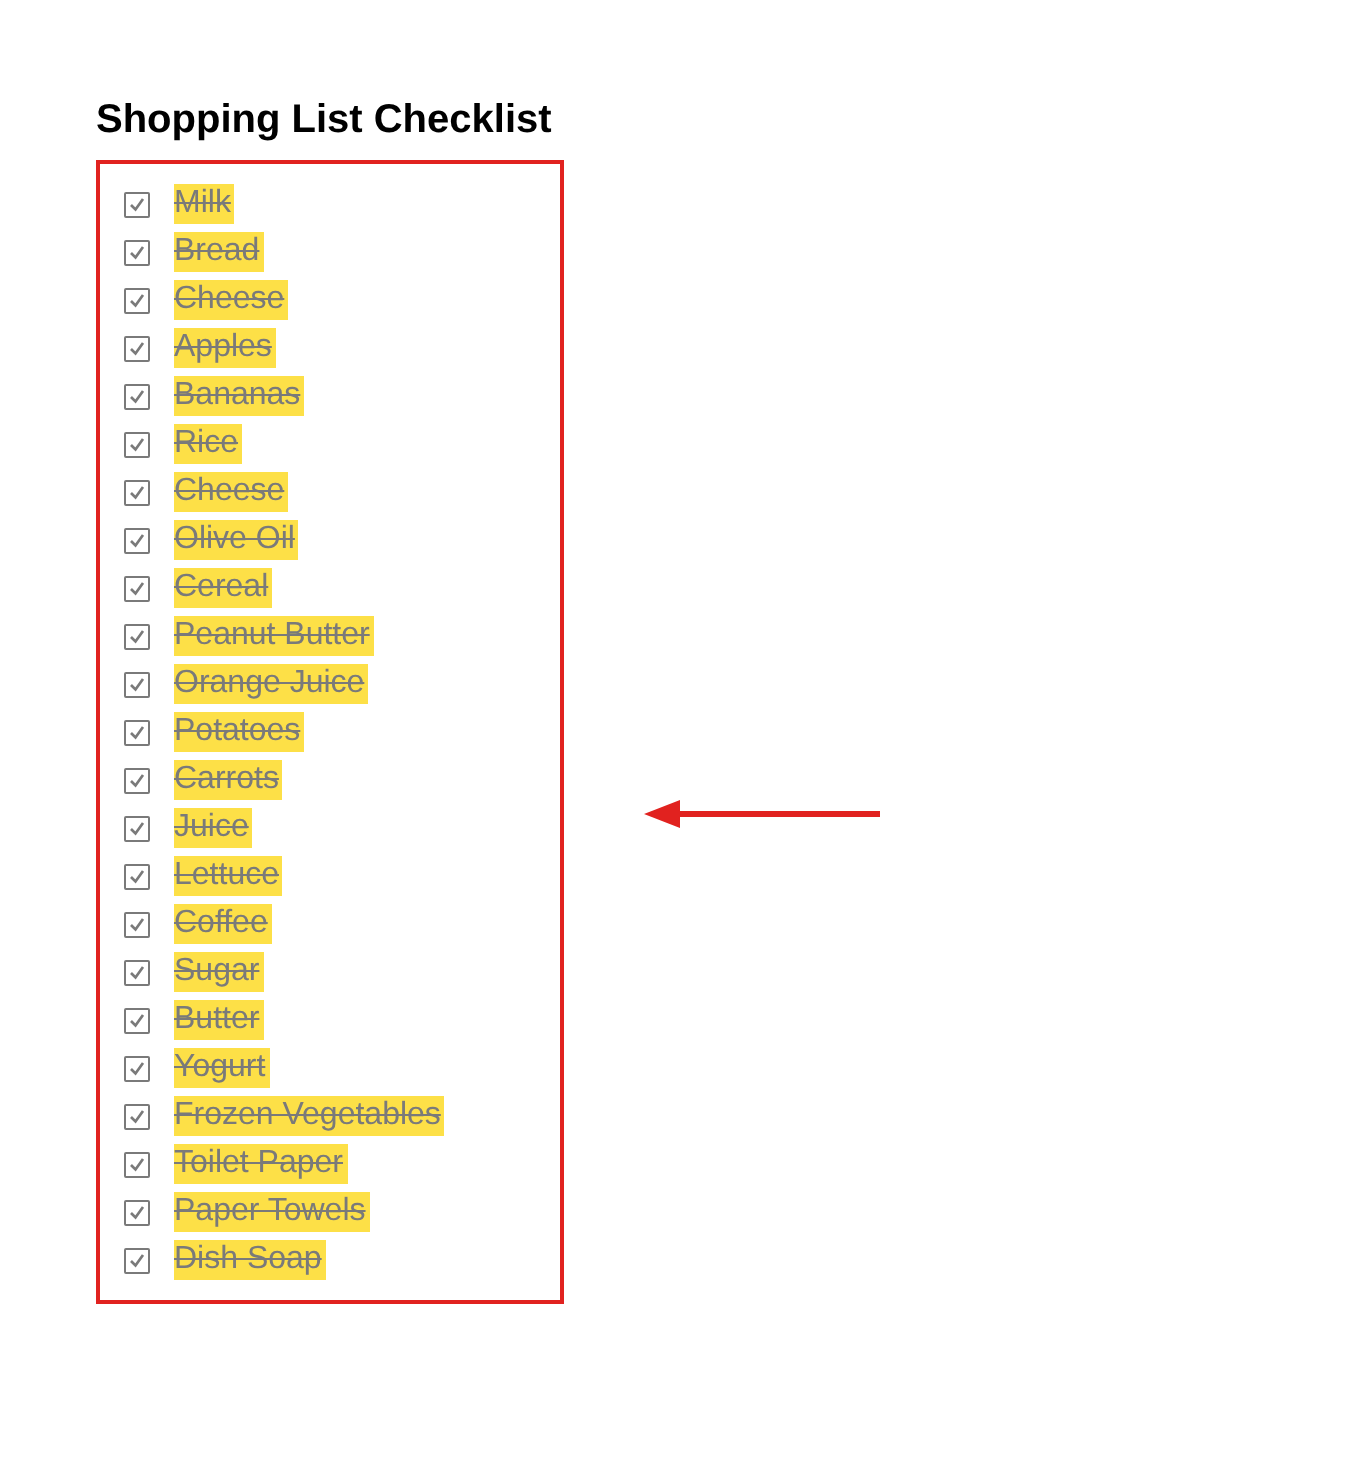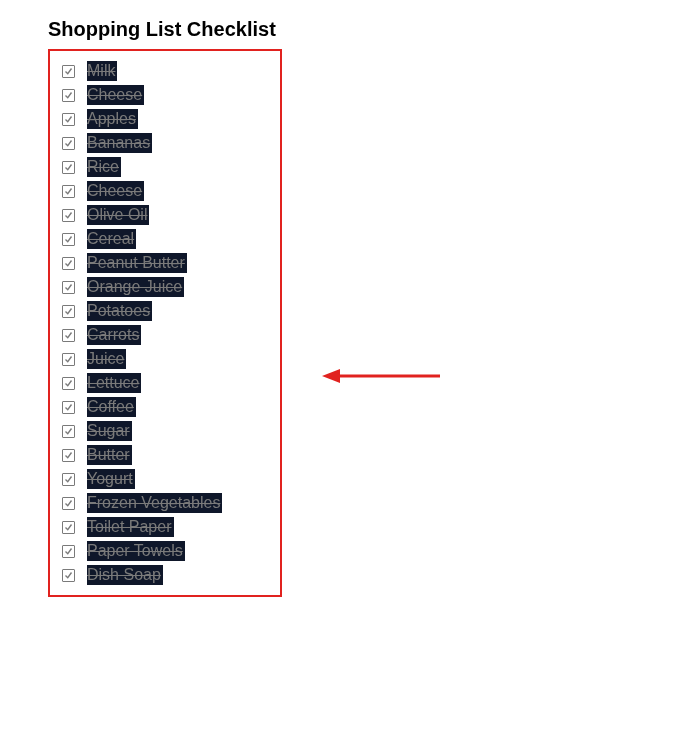--- a/index.html
+++ b/index.html
@@ -7,20 +7,21 @@
     padding: 0;
     background: #ffffff;
     font-family: Arial, Helvetica, sans-serif;
     color: #000;
     width: 686px;
     height: 742px;
   }
   .page {
     padding: 18px 0 0 48px;
     position: relative;
+    margin-top: 31px;
   }
   .title {
     font-size: 20px;
     font-weight: 700;
     margin: 0 0 8px 0;
   }
   .checklist-box {
     border: 2px solid #e1221f;
     width: 200px;
     padding: 8px 18px 8px 12px;
@@ -45,21 +46,21 @@
   }
   .checkbox svg {
     width: 9px;
     height: 9px;
     display: block;
   }
   .label {
     font-size: 16px;
     line-height: 1;
     color: #7a7a7a;
-    background: #0f172a;
+    background: #fde047;
     text-decoration: line-through;
     text-decoration-color: #7a7a7a;
     padding: 2px 2px 2px 0;
     white-space: nowrap;
   }
 
   .arrow {
     position: absolute;
     left: 322px;
     top: 366px;
@@ -77,20 +78,28 @@
   <h2 class="title">Shopping List Checklist</h2>
 
   <div class="checklist-box" id="checklist">
       <div class="item">
         <span class="checkbox">
           <svg viewBox="0 0 12 12">
             <polyline points="2,6 5,9 10,2" fill="none" stroke="#7a7a7a" stroke-width="1.8"></polyline>
           </svg>
         </span>
         <span class="label">Milk</span>
+      </div>
+      <div class="item">
+        <span class="checkbox">
+          <svg viewBox="0 0 12 12">
+            <polyline points="2,6 5,9 10,2" fill="none" stroke="#7a7a7a" stroke-width="1.8"></polyline>
+          </svg>
+        </span>
+        <span class="label">Bread</span>
       </div>
       <div class="item">
         <span class="checkbox">
           <svg viewBox="0 0 12 12">
             <polyline points="2,6 5,9 10,2" fill="none" stroke="#7a7a7a" stroke-width="1.8"></polyline>
           </svg>
         </span>
         <span class="label">Cheese</span>
       </div>
       <div class="item">

